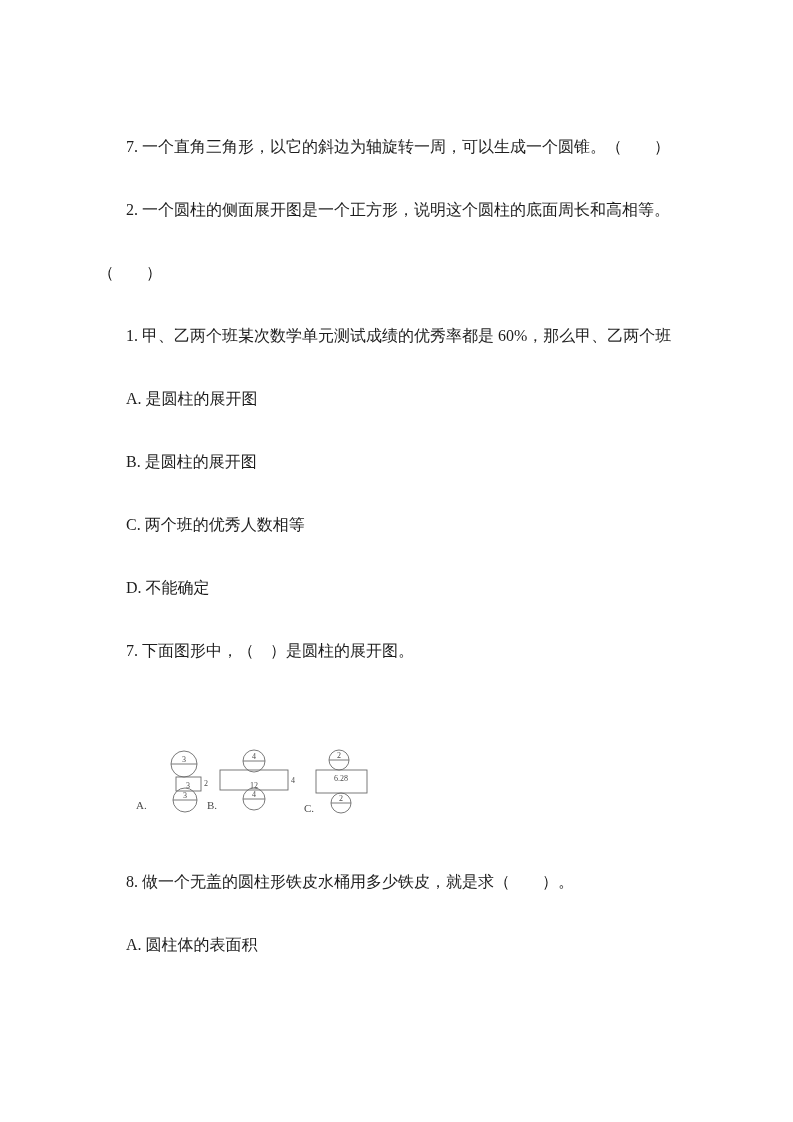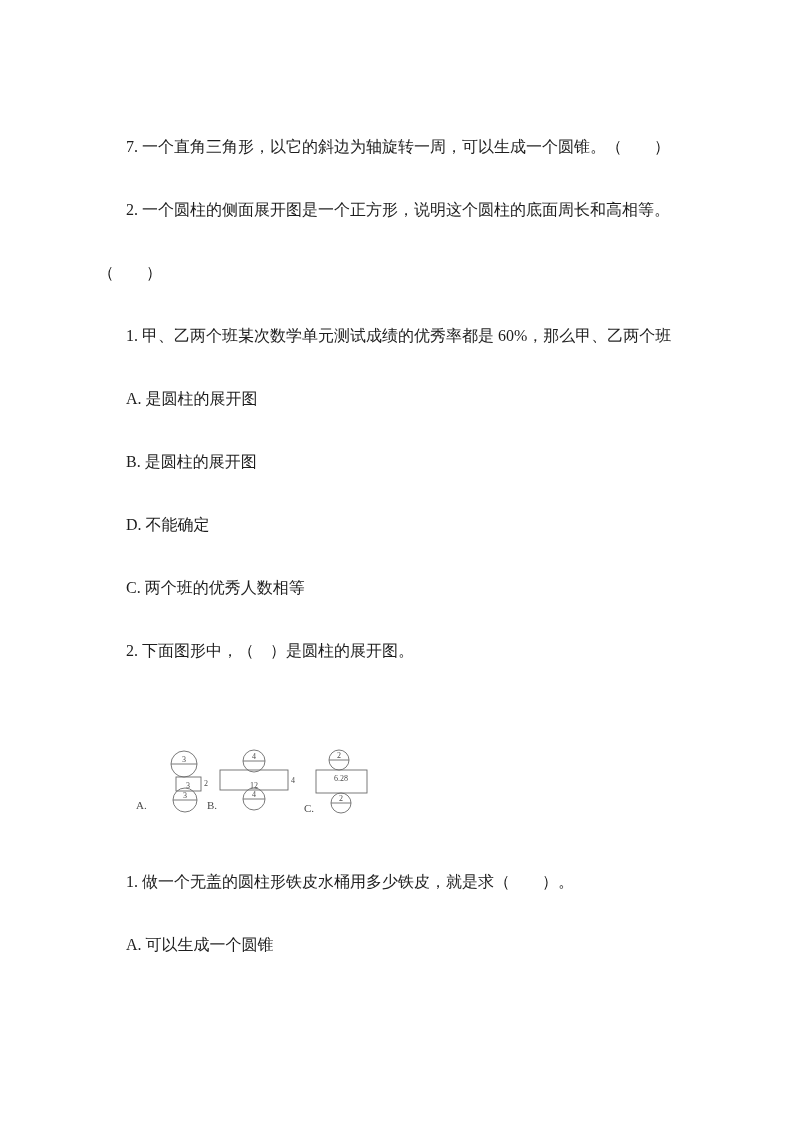--- a/index.html
+++ b/index.html
@@ -48,23 +48,23 @@
 <body>
 
 <div class="page">
   <div class="doc">
     <p class="ln i1">7. 一个直角三角形，以它的斜边为轴旋转一周，可以生成一个圆锥。（　　）</p>
     <p class="ln i1">2. 一个圆柱的侧面展开图是一个正方形，说明这个圆柱的底面周长和高相等。</p>
     <p class="ln i0">（　　）</p>
     <p class="ln i1">1. 甲、乙两个班某次数学单元测试成绩的优秀率都是 60%，那么甲、乙两个班</p>
     <p class="ln i1">A. 是圆柱的展开图</p>
     <p class="ln i1">B. 是圆柱的展开图</p>
+    <p class="ln i1">C. 两个班的优秀人数相等</p>
     <p class="ln i1">D. 不能确定</p>
-    <p class="ln i1">C. 两个班的优秀人数相等</p>
-    <p class="ln i1">2. 下面图形中，（　）是圆柱的展开图。</p>
+    <p class="ln i1">7. 下面图形中，（　）是圆柱的展开图。</p>
 
     <div class="figure-row">
       <svg class="fig-svg" width="640" height="84" viewBox="0 0 640 84">
 
         <g stroke="#6b6b6b" stroke-width="0.9" fill="none">
           <circle cx="62" cy="19" r="13"></circle>
           <line x1="49" y1="19" x2="75" y2="19"></line>
           <rect x="54" y="32" width="25" height="14"></rect>
           <circle cx="63" cy="55" r="12"></circle>
           <line x1="51" y1="55" x2="75" y2="55"></line>
@@ -95,22 +95,22 @@
           <circle cx="219" cy="58" r="10"></circle>
           <line x1="209" y1="58" x2="229" y2="58"></line>
         </g>
         <text class="fig-num" x="217" y="13">2</text>
         <text class="fig-num" x="219" y="36">6.28</text>
         <text class="fig-num" x="219" y="56">2</text>
         <text class="fig-letter" x="182" y="67">C.</text>
       </svg>
     </div>
 
-    <p class="ln i1">1. 做一个无盖的圆柱形铁皮水桶用多少铁皮，就是求（　　）。</p>
-    <p class="ln i1">A. 可以生成一个圆锥</p>
+    <p class="ln i1">8. 做一个无盖的圆柱形铁皮水桶用多少铁皮，就是求（　　）。</p>
+    <p class="ln i1">A. 圆柱体的表面积</p>
     
     
     
     
     
     
     
     
     
     

